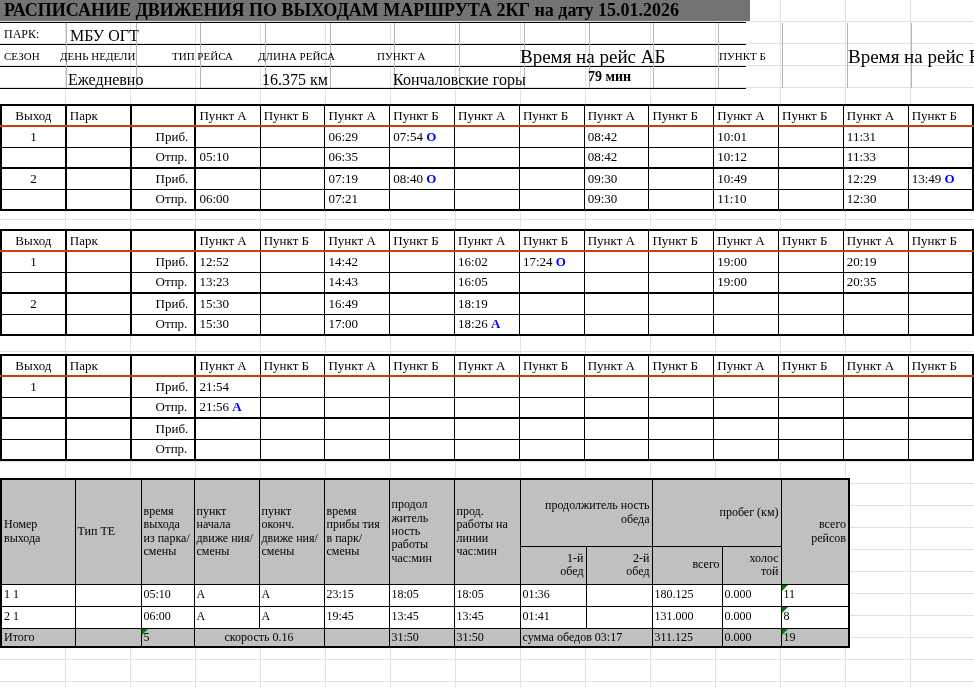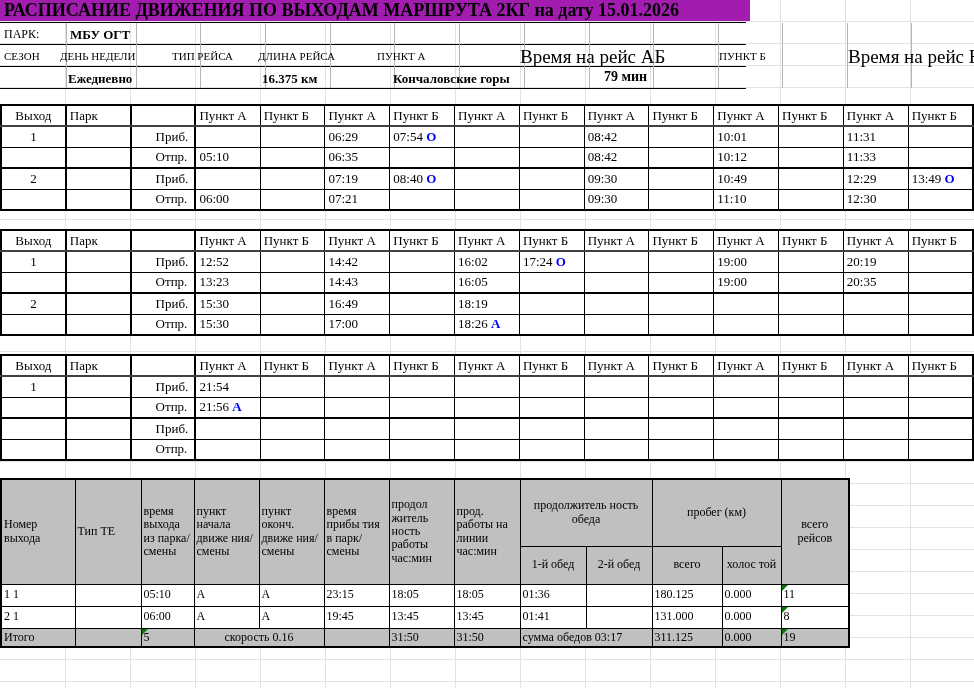--- a/index.html
+++ b/index.html
@@ -4,47 +4,47 @@
 <style>
   html,body{margin:0;padding:0;background:#fff;}
   .sheet{position:relative;width:974px;height:688px;background:#fff;
          font-family:"Liberation Serif",serif;color:#000;overflow:hidden;}
   .grid-bg{position:absolute;inset:0;
     background-image:
       repeating-linear-gradient(to right, transparent 0 64px, #e2e2e2 64px 65px),
       repeating-linear-gradient(to bottom, transparent 0 21px, #e2e2e2 21px 22px);
     background-position:1px 0;}
   .green-strip{position:absolute;left:543px;top:0;width:40px;height:3px;background:#1F7244;}
-  .title{position:absolute;left:0;top:0;width:746px;height:21px;background:#a21caf;
+  .title{position:absolute;left:0;top:0;width:746px;height:21px;background:#737373;
          font-size:18px;font-weight:bold;white-space:nowrap;padding-left:4px;line-height:21px;}
   .hline{position:absolute;left:0;width:746px;height:1px;background:#000;}
   .vseg{position:absolute;top:23px;width:1px;height:65px;background:#b5b5b5;}
   .lbl{position:absolute;font-size:11px;white-space:nowrap;}
-  .val{position:absolute;font-size:13px;font-weight:bold;white-space:nowrap;}
+  .val{position:absolute;font-size:16px;font-weight:normal;white-space:nowrap;}
   .biglbl{position:absolute;font-size:19px;white-space:nowrap;}
   .bigval{position:absolute;font-size:14px;font-weight:bold;white-space:nowrap;}
 
   table.sched{position:absolute;left:0;width:974px;border-collapse:collapse;table-layout:fixed;
               background:#fff;border:2px solid #000;}
   table.sched tr{height:21px;}
   table.sched th,table.sched td{border:1px solid #000;font-size:13px;font-weight:normal;
               padding:0 0 0 3px;text-align:left;white-space:nowrap;overflow:hidden;}
-  table.sched tr.hdr th{border-bottom:2px solid #404040;}
+  table.sched tr.hdr th{border-bottom:2px solid #c2410c;}
   table.sched tr.grp-end td{border-bottom:2px solid #000;}
   table.sched .exit-cell{text-align:center;border-right:2px solid #000;padding:0;}
   table.sched .park-cell{border-right:2px solid #000;}
   table.sched .label-cell{border-right:2px solid #000;padding-left:24px;}
   .mark{color:#0000FF;font-weight:bold;}
 
   table.summary{position:absolute;left:0;top:478px;width:848px;border-collapse:collapse;
               table-layout:fixed;background:#fff;border:2px solid #000;font-size:12px;}
   table.summary th,table.summary td{border:1px solid #000;font-weight:normal;
               padding:1px 2px;text-align:left;overflow:hidden;line-height:1.12;}
   table.summary thead th{background:#C0C0C0;vertical-align:middle;}
-  table.summary th.ctr{text-align:center;}
+  table.summary th.ctr{text-align:right;padding-left:24px;}
   table.summary tbody tr{height:22px;}
   table.summary tr.total-row{height:19px;}
   table.summary tr.total-row td{background:#C0C0C0;}
   table.summary td.ctr{text-align:center;}
   table.summary td{position:relative;white-space:nowrap;}
   td.flag::before{content:"";position:absolute;left:0;top:0;
       border-top:6px solid #007A00;border-right:6px solid transparent;}
   .footer-line{position:absolute;font-size:14px;white-space:nowrap;}
 </style>
 </head>
@@ -85,21 +85,21 @@
   <span class="lbl" style="left:172px;top:50px">ТИП РЕЙСА</span>
   <span class="lbl" style="left:258px;top:50px">ДЛИНА РЕЙСА</span>
   <span class="lbl" style="left:377px;top:50px">ПУНКТ А</span>
   <span class="biglbl" style="left:520px;top:46px">Время на рейс АБ</span>
   <span class="lbl" style="left:719px;top:50px">ПУНКТ Б</span>
   <span class="biglbl" style="left:848px;top:46px">Время на рейс БА</span>
 
   <span class="val" style="left:68px;top:71px">Ежедневно</span>
   <span class="val" style="left:262px;top:71px">16.375 км</span>
   <span class="val" style="left:393px;top:71px">Кончаловские горы</span>
-  <span class="bigval" style="left:604px;top:69px">79 мин</span>
+  <span class="bigval" style="left:588px;top:69px">79 мин</span>
 
   <table class="sched" style="top:104px">
       <tbody>
         <tr class="hdr">
           <th class="exit-cell">Выход</th>
           <th class="park-cell">Парк</th>
           <th class="label-cell"></th>
           <th class="">Пункт А</th>
           <th class="">Пункт Б</th>
           <th class="">Пункт А</th>

